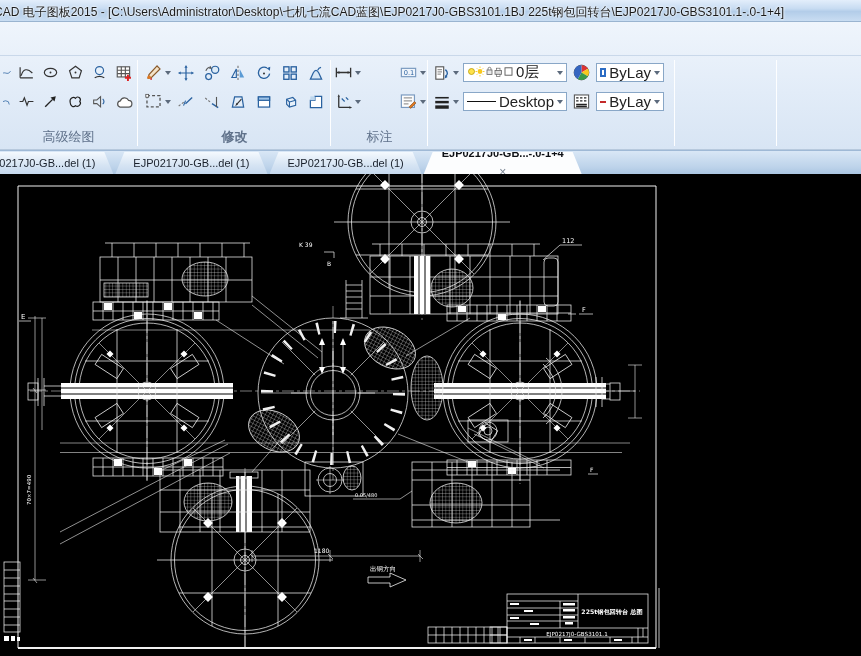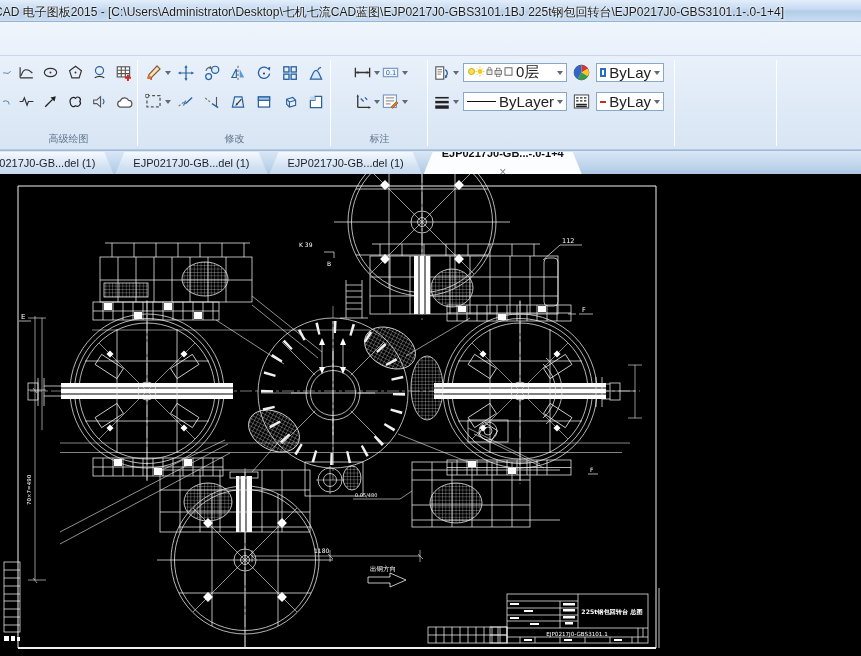--- a/index.html
+++ b/index.html
@@ -11,28 +11,28 @@
     border-bottom:1px solid #9ab4d0;white-space:nowrap;overflow:hidden;}
   .tb-text{display:inline-block;margin-left:-6px;padding-top:4px;font-size:12px;color:#1b1b1b;
     text-shadow:0 0 3px #fff,0 0 2px #fff;}
   
   .ribbon{position:absolute;left:0;top:22px;width:861px;height:128px;
     background:linear-gradient(180deg,#eff5fc 0%,#e2ecf8 55%,#d8e5f4 100%);
     border-bottom:1px solid #b7c9dd;}
   .ribbon-topline{position:absolute;left:0;top:33px;width:861px;height:1px;background:#c9d8ea;}
   .panels{position:absolute;left:0;top:36px;width:861px;height:92px;}
   .rgroup{position:absolute;top:0;height:90px;}
-  .g1{left:0;width:137px;} .g2{left:139px;width:191px;} .g3{left:332px;width:95px;} .g4{left:429px;width:242px;}
+  .g1{left:0;width:137px;} .g2{left:139px;width:191px;font-weight:bold;} .g3{left:332px;width:95px;} .g4{left:429px;width:242px;}
   .rsep{position:absolute;top:2px;width:1px;height:86px;background:#c2d3e6;border-right:1px solid #fdfeff;}
   .rrow{display:flex;align-items:center;height:29px;padding:0 1px;}
   .g1 .rrow,.g2 .rrow{justify-content:space-around;}
-  .g3 .rrow{justify-content:center;}
+  .g3 .rrow{justify-content:space-between;}
   .g4 .rrow{gap:4px;padding-left:2px;}
   .rlabel{position:absolute;bottom:2px;left:0;width:100%;text-align:center;
-    font-size:10px;color:#5f718a;}
+    font-size:13px;color:#5f718a;}
   .ic{display:inline-flex;align-items:center;justify-content:center;width:21px;height:24px;border-radius:2px;}
   .ic.cut{width:10px;overflow:hidden;justify-content:flex-start;}
   .caret{width:0;height:0;border-left:3px solid transparent;border-right:3px solid transparent;
     border-top:4px solid #5c6a7c;margin-left:1px;}
   .icwrap{display:inline-flex;align-items:center;}
   .combo{display:inline-flex;align-items:center;gap:3px;height:19px;background:#fff;
     border:1px solid #89a7c7;padding:0 3px;font-size:15px;color:#222;}
   .combo .caret{margin-left:auto;}
   .combo.w100{width:104px;} .combo.w72{width:68px;}
   .sq-blue{display:inline-block;width:9px;height:9px;border:2px solid #2b6cc4;background:#fff;}
@@ -350,21 +350,21 @@
               <svg width="18" height="18" viewBox="0 0 16 16">
                 <rect x="2" y="3.5" width="12" height="1.4" fill="#222"></rect>
                 <rect x="2" y="7" width="12" height="2.2" fill="#222"></rect>
                 <rect x="2" y="11" width="12" height="3" fill="#222"></rect>
               </svg>
             </span>
             <span class="caret"></span>
           </span>
         <div class="combo w100">
           <span class="ln-black"></span>
-          <span>ByLayer</span>
+          <span>Desktop</span>
           <span class="caret"></span>
         </div>
         <span class="ic">
             <svg width="19" height="19" viewBox="0 0 16 16">
               <rect x="2" y="2.5" width="12" height="11" stroke="#555" fill="#fff" stroke-width=".9"></rect>
               <path d="M3.5 5H12.5M3.5 7.5H12.5" stroke="#222" stroke-width="1" stroke-dasharray="2 1.3"></path>
               <path d="M3.5 10.5H12.5M3.5 12.2H12.5" stroke="#222" stroke-width="1.4"></path>
             </svg>
           </span>
         <div class="combo w72">

